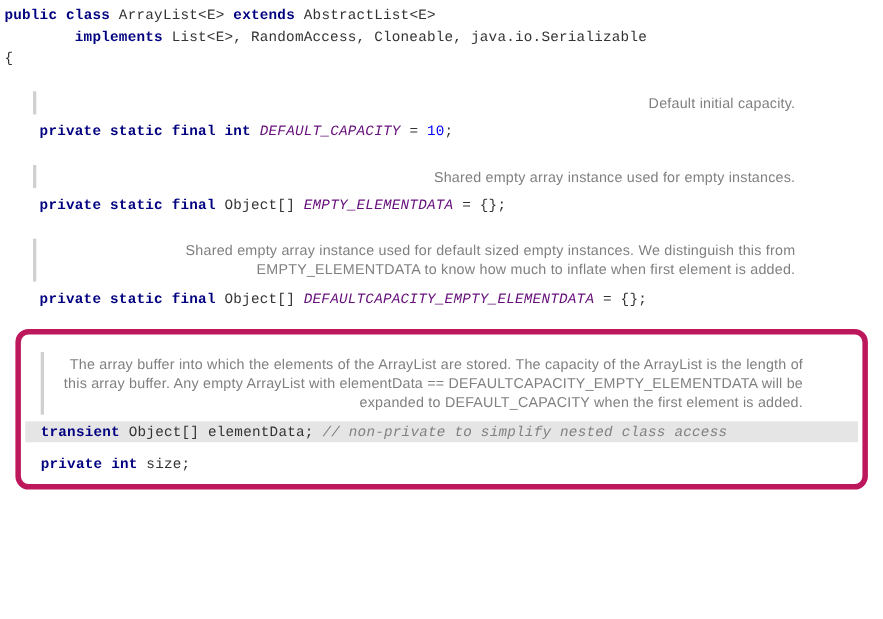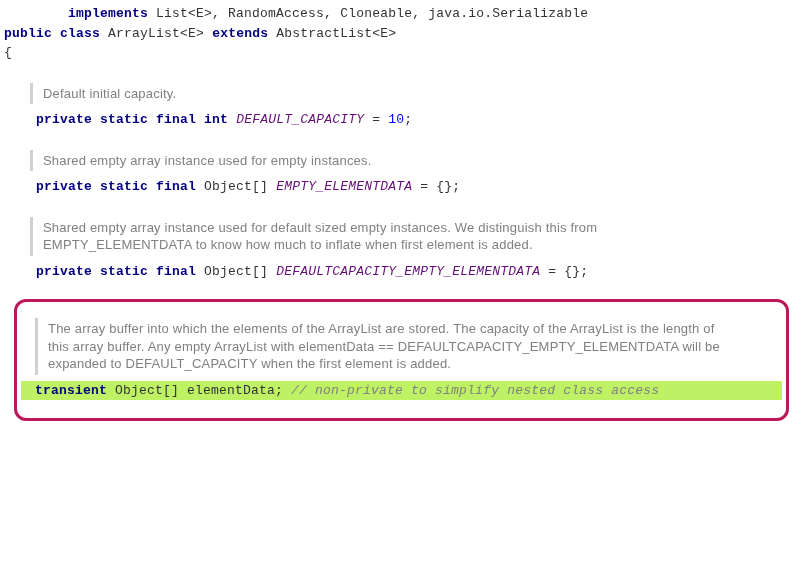--- a/index.html
+++ b/index.html
@@ -28,46 +28,47 @@
   .comment-inline { color: #808080; font-style: italic; }
   .javadoc-block {
     margin: 10px 0 6px 30px;
     border-left: 3px solid #d0d0d0;
     padding: 2px 10px;
     color: #808080;
     font-family: -apple-system, Helvetica, Arial, sans-serif;
     font-size: 13px;
     line-height: 1.35;
     max-width: 680px;
+    text-align: right;
   }
   .highlight-line {
-    background: #bef264;
+    background: #e5e5e5;
   }
   .redbox {
-    border: 3px solid #be185d;
+    border: 5px solid #be185d;
     border-radius: 12px;
     margin: 8px 14px 18px 14px;
     padding: 6px 4px 8px 4px;
   }
   .redbox .javadoc-block {
     margin-left: 14px;
   }
   .redbox .line {
     padding-left: 14px;
   }
   .spacer { height: 10px; }
 </style>
 </head>
 <body>
 
 <div class="code-container">
 
+  <div class="line"><span class="kw">public</span> <span class="kw">class</span> <span class="type">ArrayList</span><span>&lt;</span><span>E</span><span>&gt;</span> <span class="kw">extends</span> <span class="type">AbstractList</span><span>&lt;E&gt;</span></div>
+
   <div class="line">        <span class="kw">implements</span> <span class="type">List</span><span>&lt;E&gt;</span><span>, </span><span class="type">RandomAccess</span><span>, </span><span class="type">Cloneable</span><span>, </span><span class="type">java.io.Serializable</span></div>
-
-  <div class="line"><span class="kw">public</span> <span class="kw">class</span> <span class="type">ArrayList</span><span>&lt;</span><span>E</span><span>&gt;</span> <span class="kw">extends</span> <span class="type">AbstractList</span><span>&lt;E&gt;</span></div>
 
   <div class="line">{</div>
 
 
   <div class="spacer"></div>
 
   <div class="javadoc-block">Default initial capacity.</div>
 
   <div class="line">    <span class="kw">private</span> <span class="kw">static</span> <span class="kw">final</span> <span class="kw">int</span> <span class="field-italic">DEFAULT_CAPACITY</span><span> = </span><span class="num">10</span><span>;</span></div>
 
@@ -87,16 +88,17 @@
 
   <div class="redbox">
 
     <div class="javadoc-block">The array buffer into which the elements of the ArrayList are stored. The capacity of the ArrayList is the length of this array buffer. Any empty ArrayList with elementData == DEFAULTCAPACITY_EMPTY_ELEMENTDATA will be expanded to DEFAULT_CAPACITY when the first element is added.</div>
 
     <div class="line highlight-line"><span class="kw">transient</span> <span class="type">Object[]</span> <span class="ident">elementData</span><span>;</span><span class="comment-inline"> // non-private to simplify nested class access</span></div>
 
     <div class="spacer"></div>
 
 
+    <div class="line"><span class="kw">private</span> <span class="kw">int</span> <span class="ident">size</span><span>;</span></div>
 
   </div>
 
 </div>
 
 </body></html>

